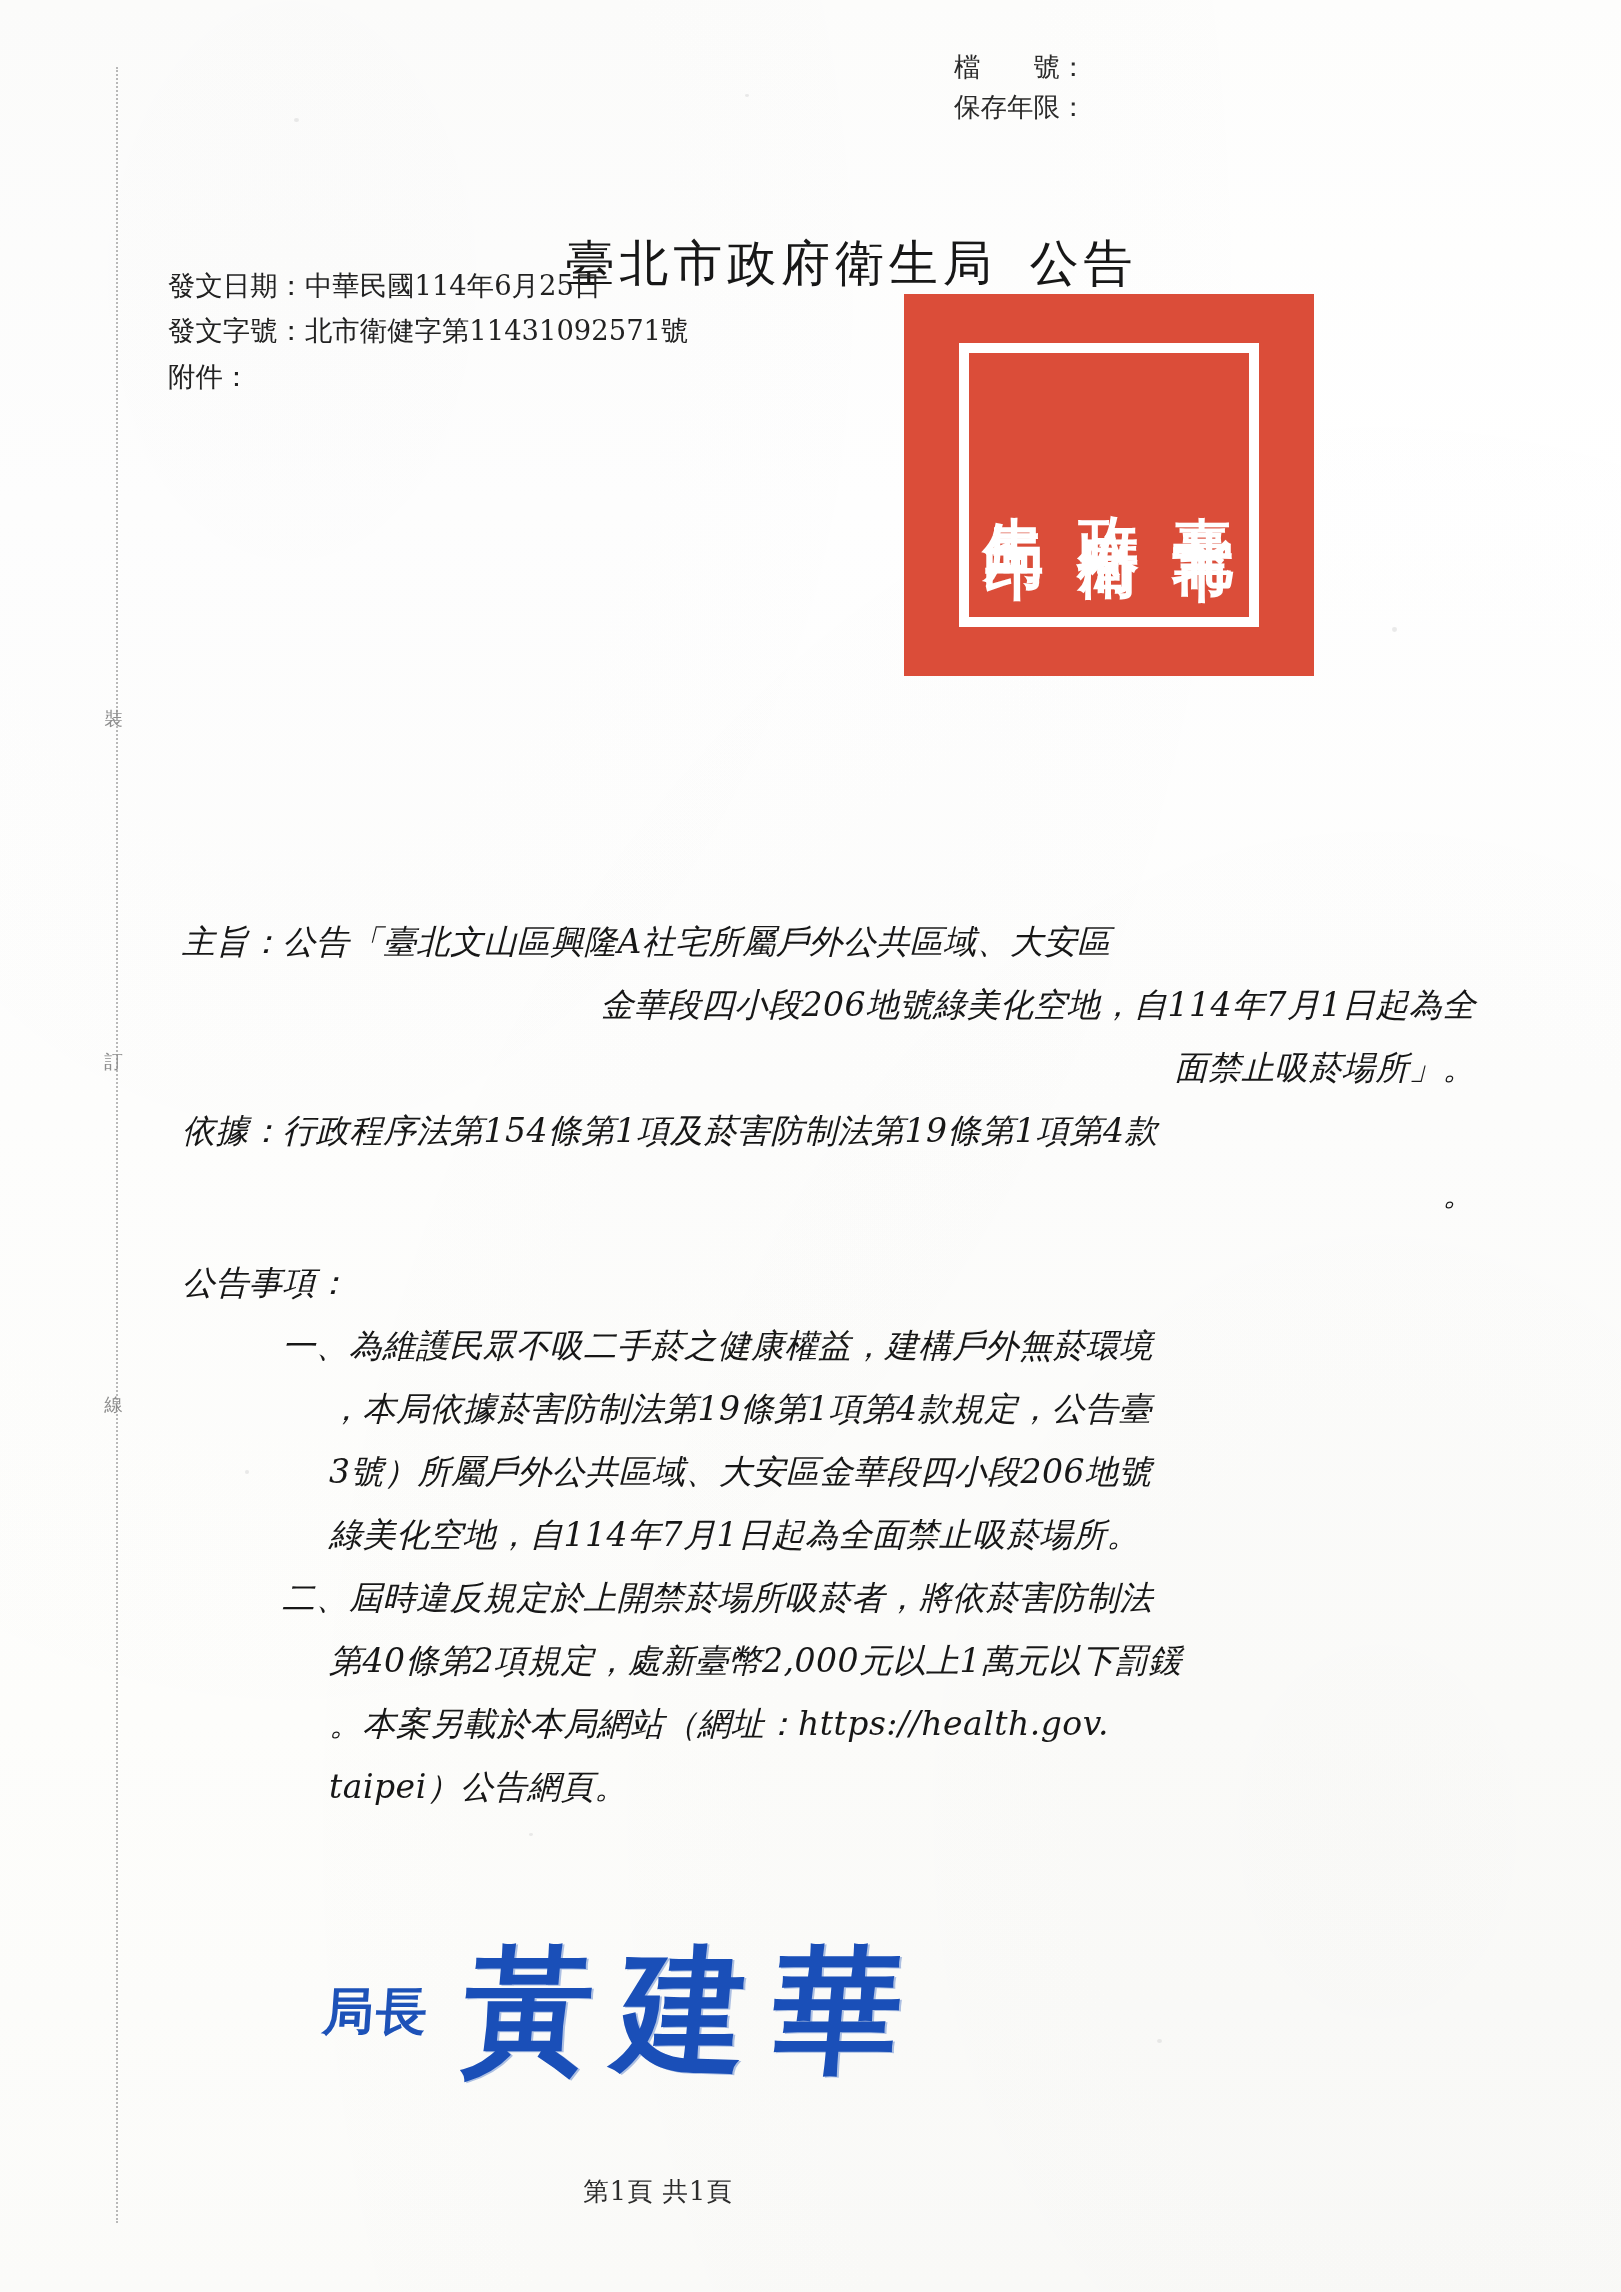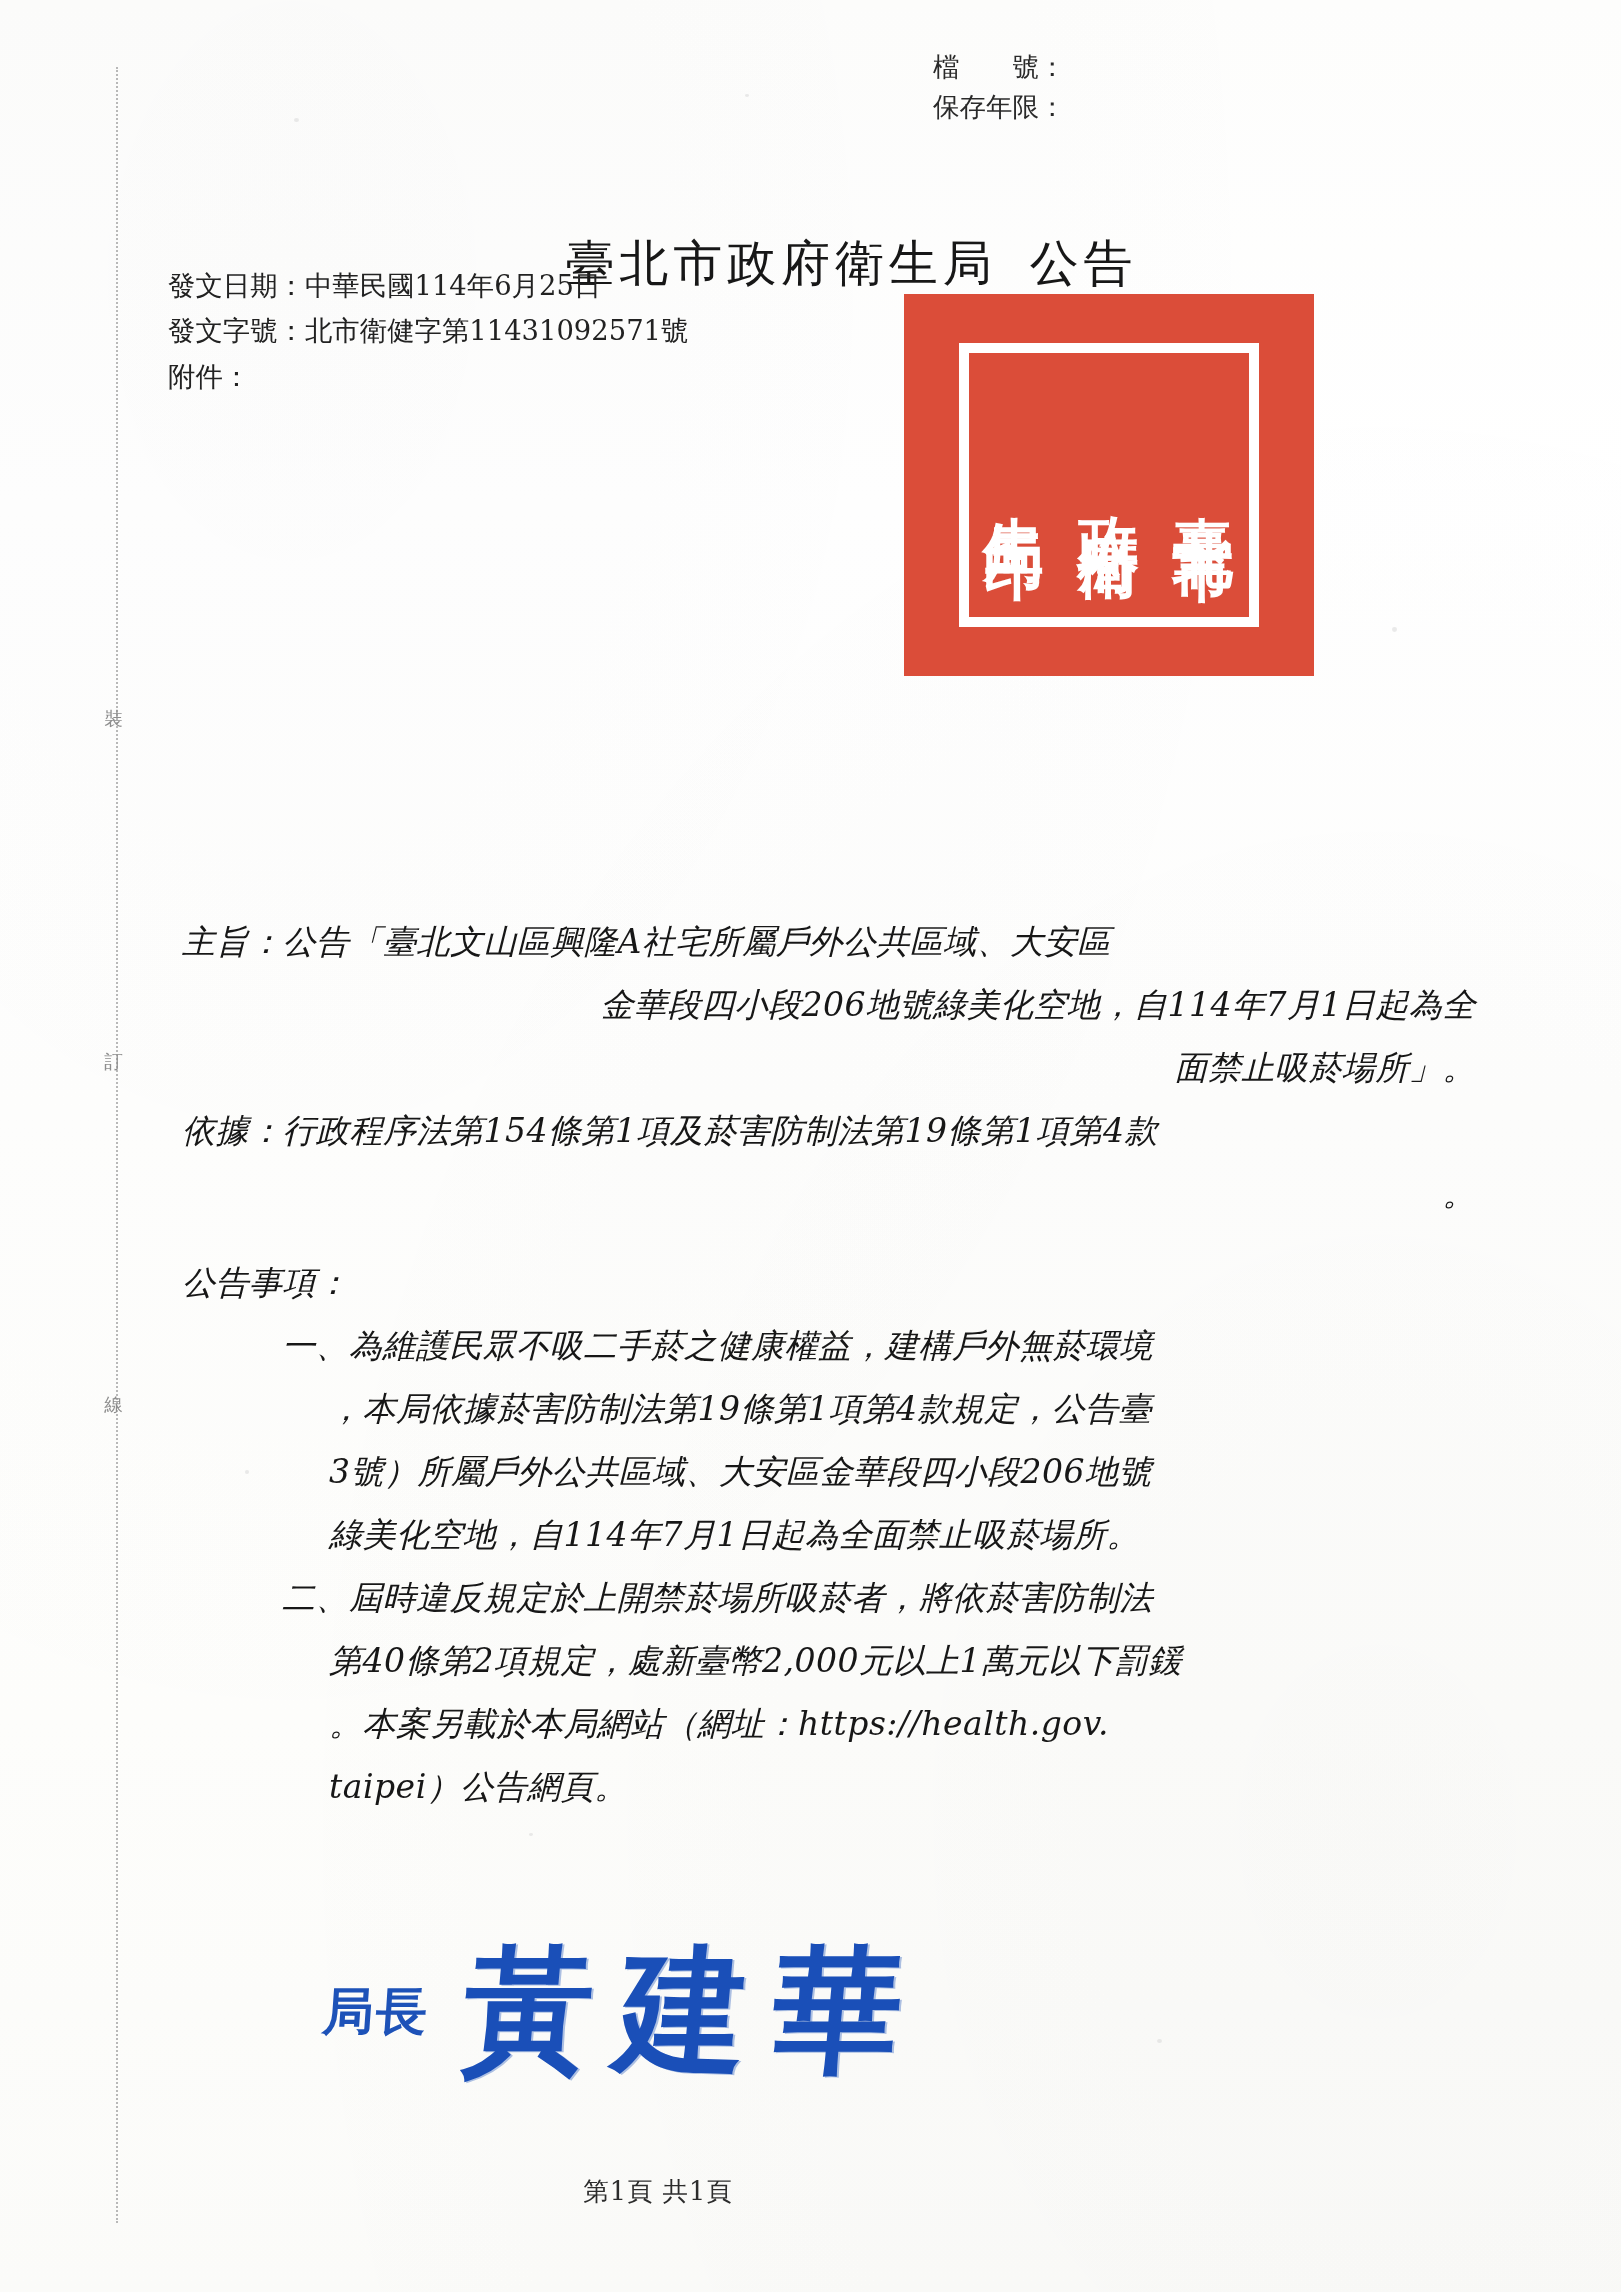--- a/index.html
+++ b/index.html
@@ -55,21 +55,21 @@
     font-family: "DejaVu Serif", "Liberation Serif", serif;
     letter-spacing: 0;
   }
   .bm1 { top: 0px; }
   .bm2 { top: 343px; }
   .bm3 { top: 686px; }
 
   
   .archive-block {
     position: absolute;
-    left: 933px;
+    left: 954px;
     top: 47px;
     width: 421px;
     font-size: 26.5px;
     line-height: 1.52;
     color: #2a2a2a;
   }
   .archive-row { white-space: pre; }
 
   
   .doc-title {

